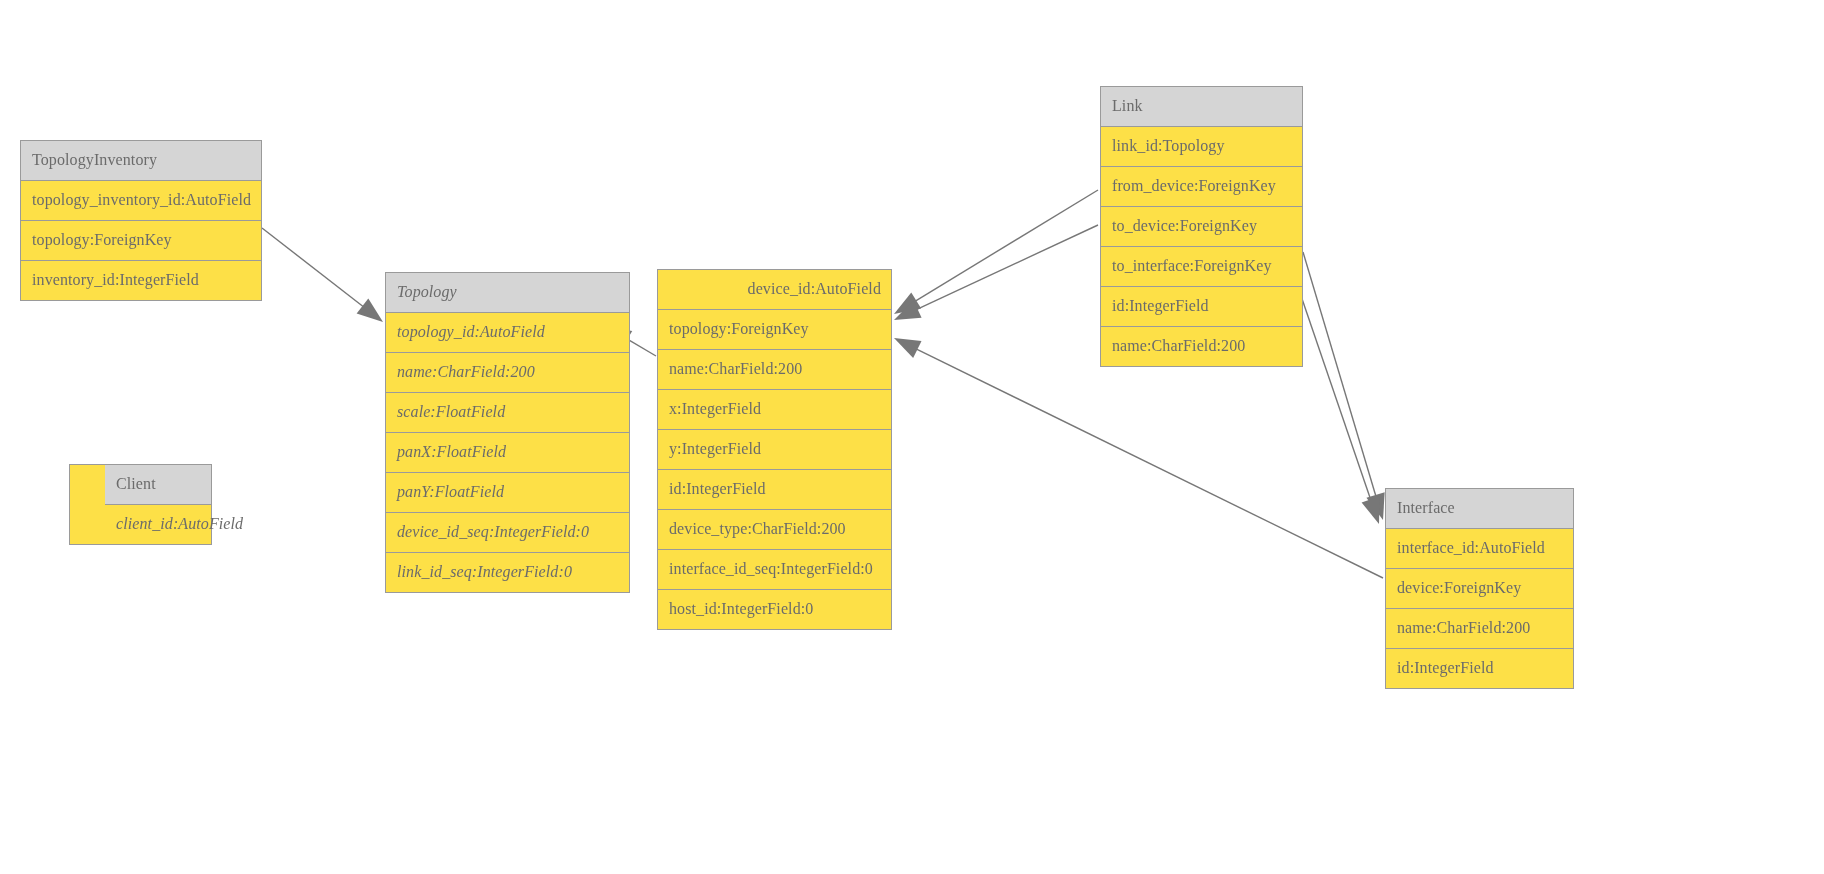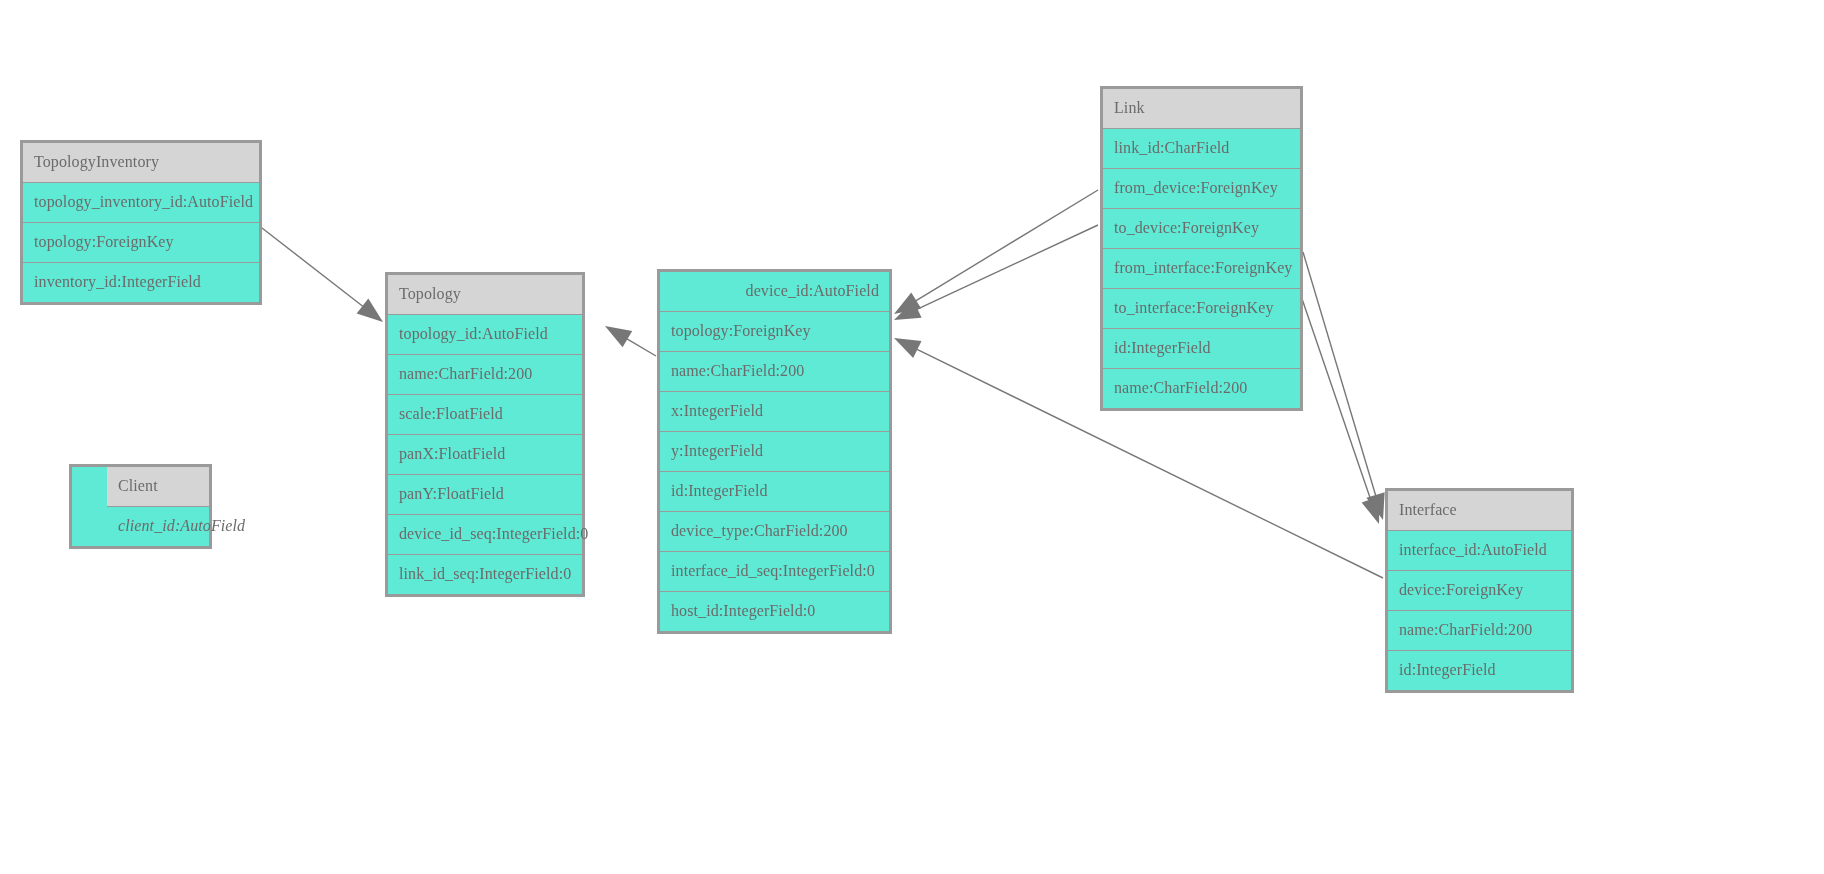--- a/index.html
+++ b/index.html
@@ -26,22 +26,22 @@
     left: 0;
     top: 0;
     width: 1824px;
     height: 874px;
     pointer-events: none;
     z-index: 1;
   }
   .entity {
     position: absolute;
     z-index: 2;
-    border: 3px solid #a21caf;
-    background: #5eead4;
+    border: 1px solid #a21caf;
+    background: #fde047;
     box-sizing: border-box;
     box-shadow: 0 0 0 0 transparent;
   }
   .entity .ent-header {
     background: #d5d5d5;
     border-bottom: 1px solid #9a9a9a;
     color: #6b6b6b;
     font-size: 16px;
     line-height: 1;
     padding: 11px 0 12px 11px;
@@ -107,21 +107,21 @@
         <div class="ent-row" style="color: rgb(107, 107, 107); border-bottom-color: rgb(154, 154, 154);">topology:ForeignKey</div>
         <div class="ent-row" style="color: rgb(107, 107, 107); border-bottom-color: rgb(154, 154, 154);">inventory_id:IntegerField</div>
       </div>
     </div>
     <div class="entity" style="left: 69px; top: 464px; width: 143px; border-color: rgb(154, 154, 154); padding-left: 35px;">
       <div class="ent-header" style="background: rgb(213, 213, 213); color: rgb(107, 107, 107); border-bottom-color: rgb(154, 154, 154);">Client</div>
       <div class="ent-rows">
         <div class="ent-row" style="color: rgb(107, 107, 107); border-bottom-color: rgb(154, 154, 154); font-style: italic;">client_id:AutoField</div>
       </div>
     </div>
-    <div class="entity" style="left: 385px; top: 272px; width: 200px; border-color: rgb(154, 154, 154);">
+    <div class="entity" style="left: 385px; top: 272px; width: 245px; border-color: rgb(154, 154, 154); font-style: italic;">
       <div class="ent-header" style="background: rgb(213, 213, 213); color: rgb(107, 107, 107); border-bottom-color: rgb(154, 154, 154);">Topology</div>
       <div class="ent-rows">
         <div class="ent-row" style="color: rgb(107, 107, 107); border-bottom-color: rgb(154, 154, 154);">topology_id:AutoField</div>
         <div class="ent-row" style="color: rgb(107, 107, 107); border-bottom-color: rgb(154, 154, 154);">name:CharField:200</div>
         <div class="ent-row" style="color: rgb(107, 107, 107); border-bottom-color: rgb(154, 154, 154);">scale:FloatField</div>
         <div class="ent-row" style="color: rgb(107, 107, 107); border-bottom-color: rgb(154, 154, 154);">panX:FloatField</div>
         <div class="ent-row" style="color: rgb(107, 107, 107); border-bottom-color: rgb(154, 154, 154);">panY:FloatField</div>
         <div class="ent-row" style="color: rgb(107, 107, 107); border-bottom-color: rgb(154, 154, 154);">device_id_seq:IntegerField:0</div>
         <div class="ent-row" style="color: rgb(107, 107, 107); border-bottom-color: rgb(154, 154, 154);">link_id_seq:IntegerField:0</div>
       </div>
@@ -135,24 +135,23 @@
         <div class="ent-row" style="color: rgb(107, 107, 107); border-bottom-color: rgb(154, 154, 154);">y:IntegerField</div>
         <div class="ent-row" style="color: rgb(107, 107, 107); border-bottom-color: rgb(154, 154, 154);">id:IntegerField</div>
         <div class="ent-row" style="color: rgb(107, 107, 107); border-bottom-color: rgb(154, 154, 154);">device_type:CharField:200</div>
         <div class="ent-row" style="color: rgb(107, 107, 107); border-bottom-color: rgb(154, 154, 154);">interface_id_seq:IntegerField:0</div>
         <div class="ent-row" style="color: rgb(107, 107, 107); border-bottom-color: rgb(154, 154, 154);">host_id:IntegerField:0</div>
       </div>
     </div>
     <div class="entity" style="left: 1100px; top: 86px; width: 203px; border-color: rgb(154, 154, 154);">
       <div class="ent-header" style="background: rgb(213, 213, 213); color: rgb(107, 107, 107); border-bottom-color: rgb(154, 154, 154);">Link</div>
       <div class="ent-rows">
-        <div class="ent-row" style="color: rgb(107, 107, 107); border-bottom-color: rgb(154, 154, 154);">link_id:CharField</div>
+        <div class="ent-row" style="color: rgb(107, 107, 107); border-bottom-color: rgb(154, 154, 154);">link_id:Topology</div>
         <div class="ent-row" style="color: rgb(107, 107, 107); border-bottom-color: rgb(154, 154, 154);">from_device:ForeignKey</div>
         <div class="ent-row" style="color: rgb(107, 107, 107); border-bottom-color: rgb(154, 154, 154);">to_device:ForeignKey</div>
-        <div class="ent-row" style="color: rgb(107, 107, 107); border-bottom-color: rgb(154, 154, 154);">from_interface:ForeignKey</div>
         <div class="ent-row" style="color: rgb(107, 107, 107); border-bottom-color: rgb(154, 154, 154);">to_interface:ForeignKey</div>
         <div class="ent-row" style="color: rgb(107, 107, 107); border-bottom-color: rgb(154, 154, 154);">id:IntegerField</div>
         <div class="ent-row" style="color: rgb(107, 107, 107); border-bottom-color: rgb(154, 154, 154);">name:CharField:200</div>
       </div>
     </div>
     <div class="entity" style="left: 1385px; top: 488px; width: 189px; border-color: rgb(154, 154, 154);">
       <div class="ent-header" style="background: rgb(213, 213, 213); color: rgb(107, 107, 107); border-bottom-color: rgb(154, 154, 154);">Interface</div>
       <div class="ent-rows">
         <div class="ent-row" style="color: rgb(107, 107, 107); border-bottom-color: rgb(154, 154, 154);">interface_id:AutoField</div>
         <div class="ent-row" style="color: rgb(107, 107, 107); border-bottom-color: rgb(154, 154, 154);">device:ForeignKey</div>

